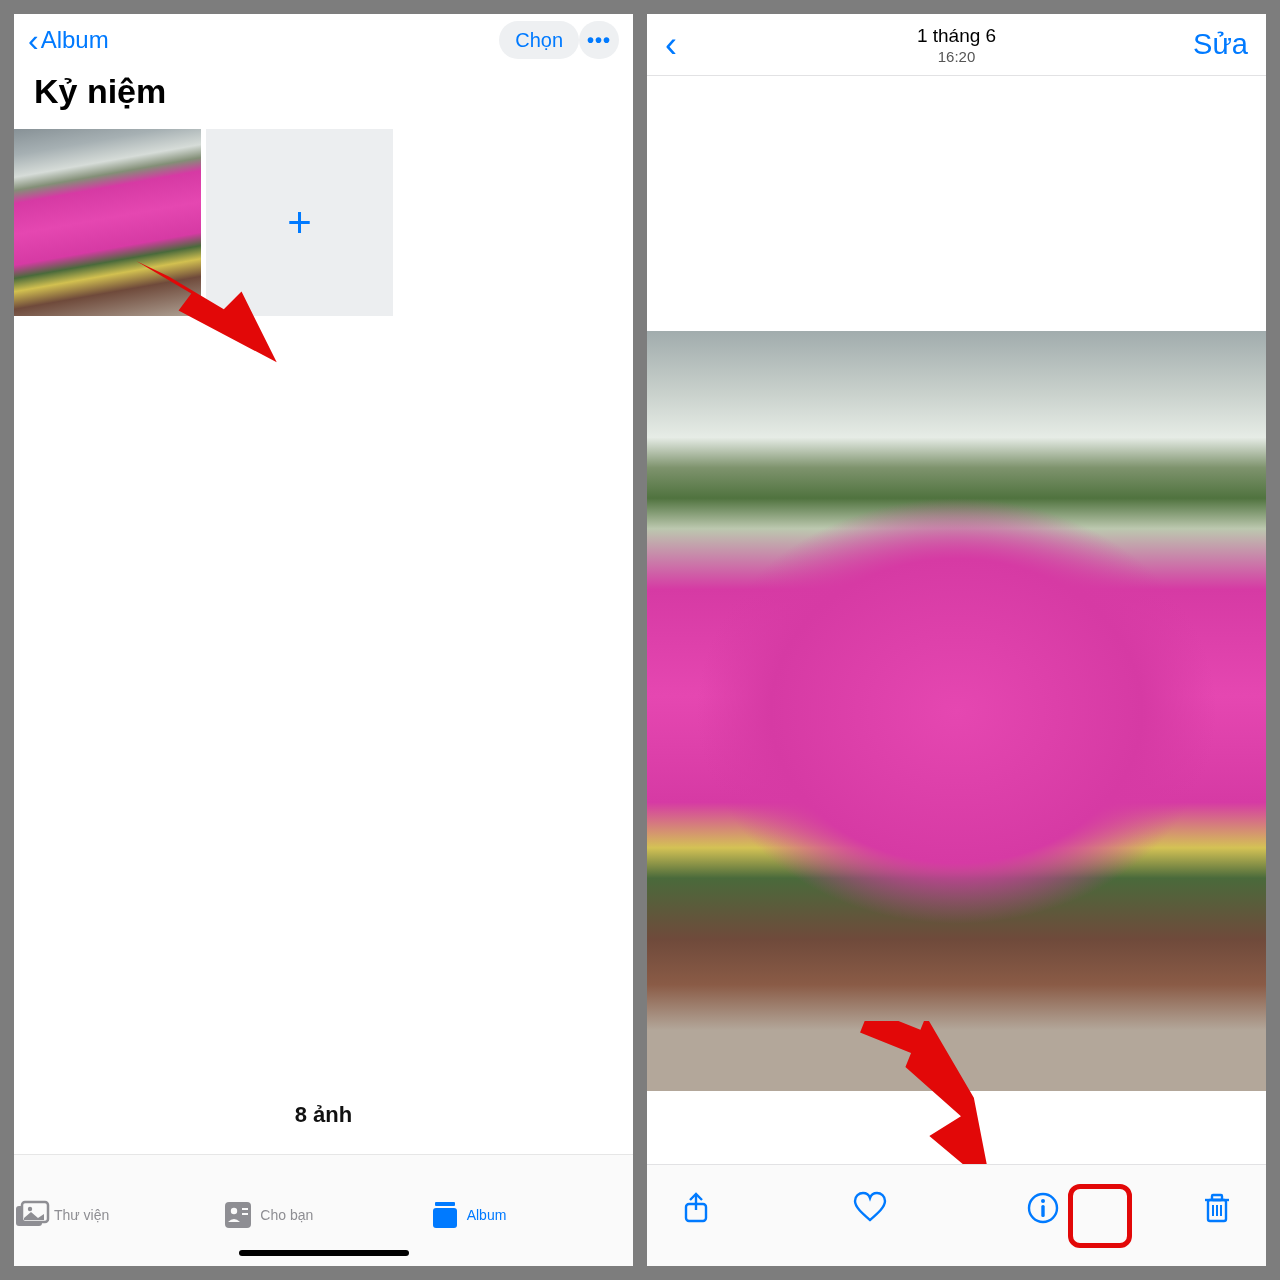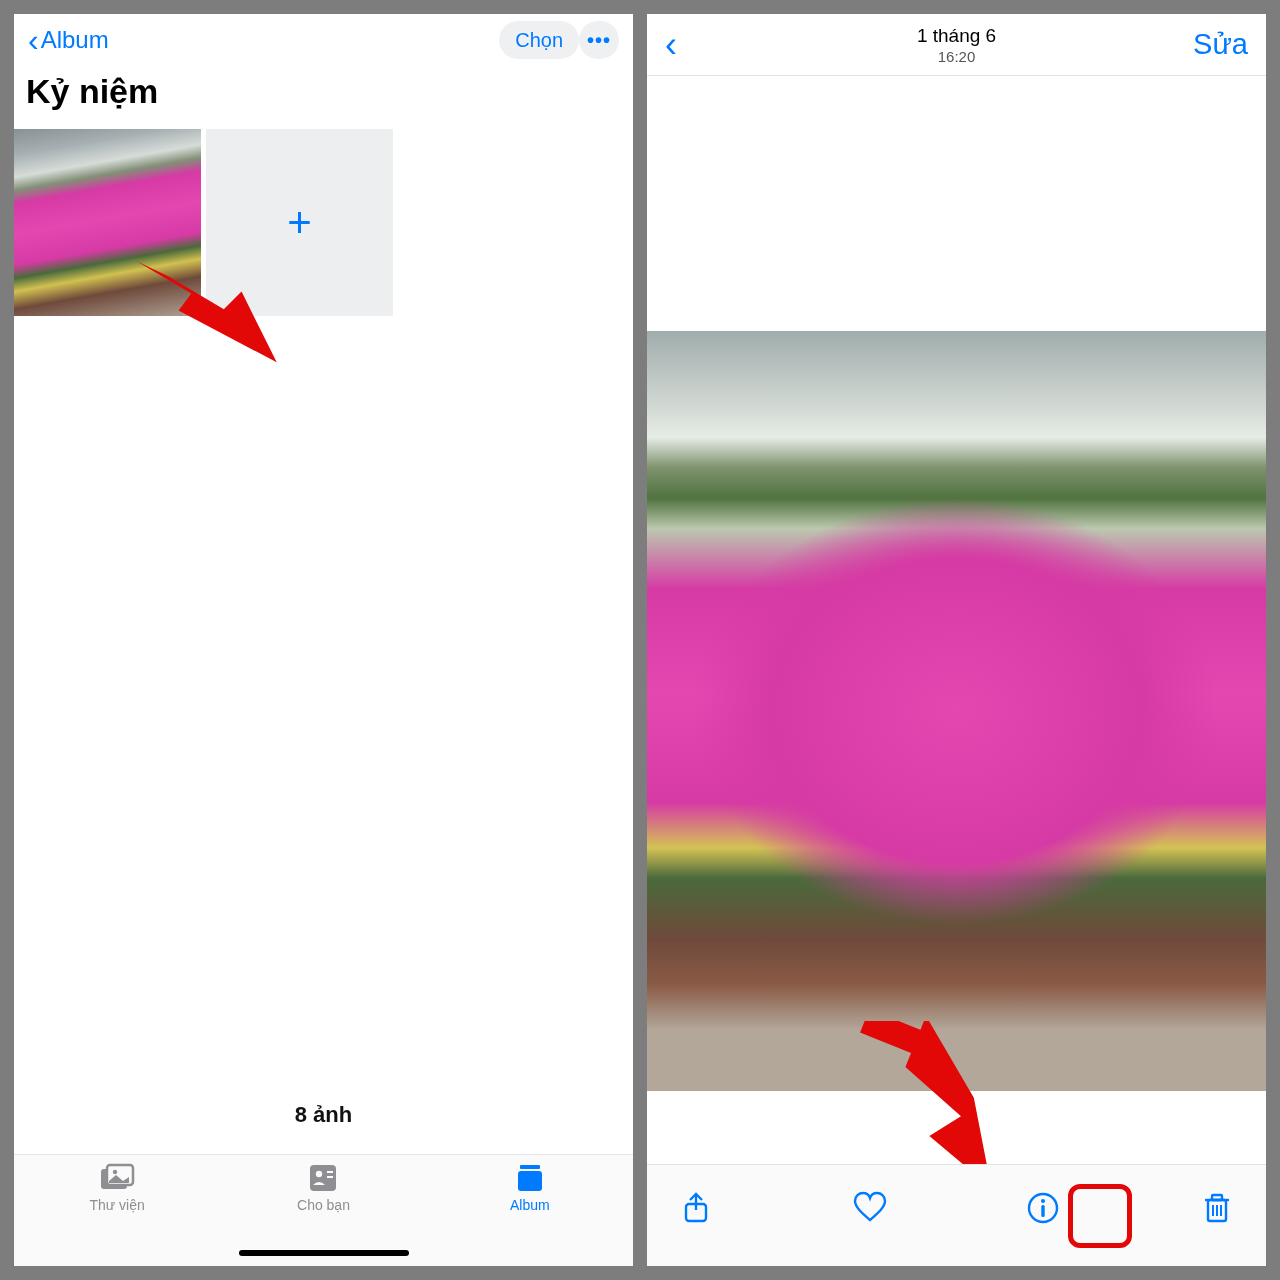--- a/index.html
+++ b/index.html
@@ -21,21 +21,21 @@
     height: 52px; display: flex; align-items: center;
     padding: 0 14px; justify-content: space-between;
   }
   .back-grp { display: flex; align-items: center; color: #007aff; font-size: 24px; }
   .chev { font-size: 32px; font-weight: 300; margin-right: 2px; line-height: 0.5; }
   .nav1-right { display: flex; align-items: center; }
   .pill { background: #eef0f2; border-radius: 22px; height: 38px;
           display: flex; align-items: center; justify-content: center;
           color: #007aff; font-size: 20px; padding: 0 16px; }
   .pill.circ { width: 40px; padding: 0; font-weight: bold; letter-spacing: 1px; }
-  .title1 { font-size: 34px; font-weight: 700; padding: 6px 12px 18px; }
+  .title1 { font-size: 34px; font-weight: 700; padding: 6px 20px 18px; }
   .grid { display: flex; gap: 5px; padding: 0 0 0 0; }
   .thumb, .addcell { width: 187px; height: 187px; }
   .thumb {
     background:
       linear-gradient(170deg,
         #879196 0%, #a6b0b3 12%, #d6dcd8 22%, #838f77 28%,
         #d63aa4 34%, #e547b1 48%, #d63aa4 62%, #4a6a3b 68%,
         #d2c050 74%, #6f4a3b 82%, #b0a396 100%);
   }
   .addcell { background: #eceef0; display: flex; align-items: center; justify-content: center; }
@@ -46,21 +46,21 @@
   }
   .count {
     position: absolute; bottom: 138px; width: 100%; text-align: center;
     font-size: 22px; font-weight: 600; color: #111;
   }
   .tabbar {
     position: absolute; bottom: 0; left: 0; right: 0; height: 112px;
     border-top: 1px solid #e6e6e6; background: #fafafa;
     display: flex; padding-top: 8px;
   }
-  .tab { flex: 1; display: flex; flex-direction: column; align-items: center; gap: 4px; }
+  .tab { flex: 1; display: flex; flex-direction: row; align-items: center; gap: 4px; }
   .tab-ico { width: 36px; height: 30px; }
   .tab-lbl { font-size: 14px; color: #8e8e93; }
   .tab.active .tab-lbl { color: #007aff; }
   .home-ind { position: absolute; bottom: 10px; left: 50%; transform: translateX(-50%);
     width: 170px; height: 6px; background: #000; border-radius: 4px; }
 
   
   .nav2 {
     height: 62px; display: flex; align-items: center; padding: 0 18px;
     border-bottom: 1px solid #e2e2e4; position: relative;

